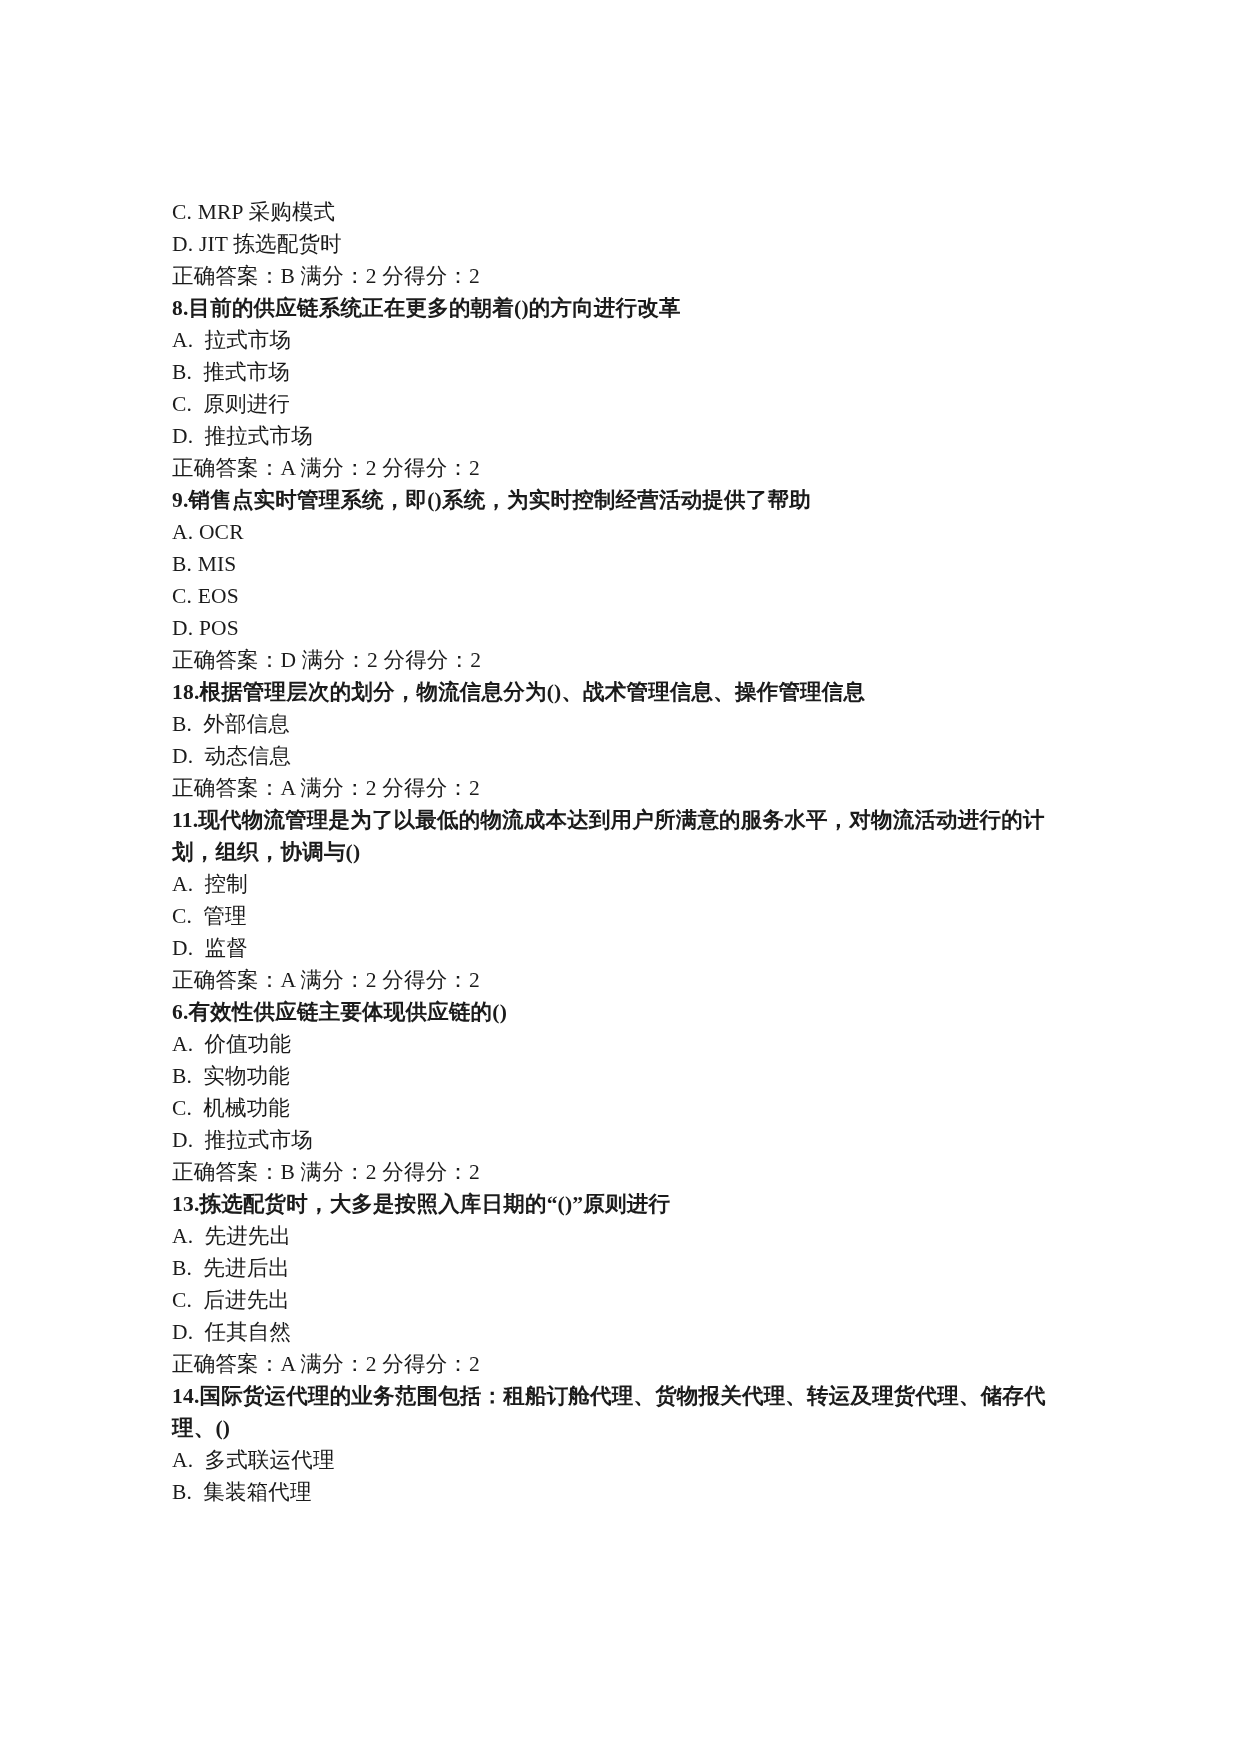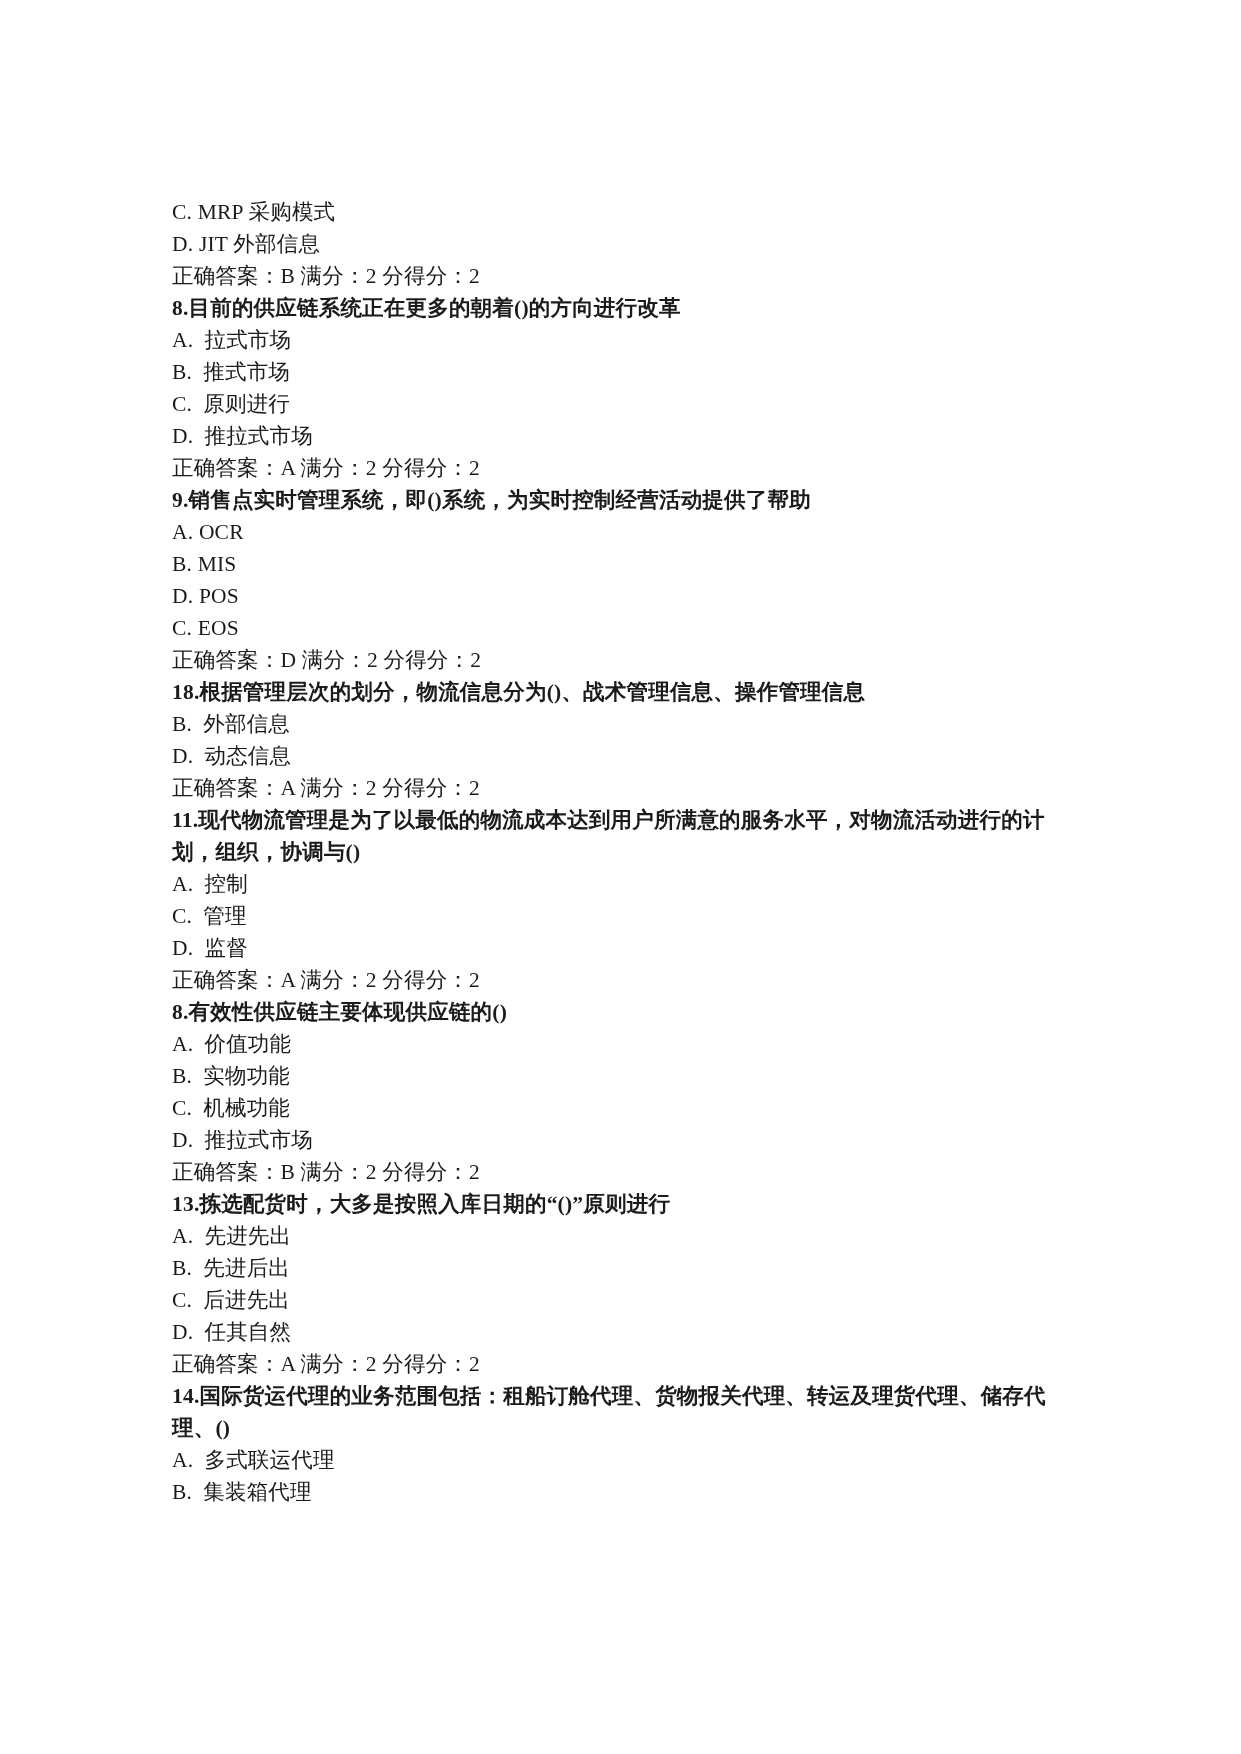--- a/index.html
+++ b/index.html
@@ -36,44 +36,44 @@
     word-break: break-all;
     font-weight: bold;
   }
 </style>
 </head>
 <body>
 
 <div class="page">
   <div class="content">
       <div class="line">C. MRP 采购模式</div>
-      <div class="line">D. JIT 外部信息</div>
+      <div class="line">D. JIT 拣选配货时</div>
       <div class="line">正确答案：B 满分：2 分得分：2</div>
       <div class="question-text">8.目前的供应链系统正在更多的朝着()的方向进行改革</div>
       <div class="line">A.  拉式市场</div>
       <div class="line">B.  推式市场</div>
       <div class="line">C.  原则进行</div>
       <div class="line">D.  推拉式市场</div>
       <div class="line">正确答案：A 满分：2 分得分：2</div>
       <div class="question-text">9.销售点实时管理系统，即()系统，为实时控制经营活动提供了帮助</div>
       <div class="line">A. OCR</div>
       <div class="line">B. MIS</div>
+      <div class="line">C. EOS</div>
       <div class="line">D. POS</div>
-      <div class="line">C. EOS</div>
       <div class="line">正确答案：D 满分：2 分得分：2</div>
       <div class="question-text">18.根据管理层次的划分，物流信息分为()、战术管理信息、操作管理信息</div>
       <div class="line">B.  外部信息</div>
       <div class="line">D.  动态信息</div>
       <div class="line">正确答案：A 满分：2 分得分：2</div>
       <div class="question-text">11.现代物流管理是为了以最低的物流成本达到用户所满意的服务水平，对物流活动进行的计划，组织，协调与()</div>
       <div class="line">A.  控制</div>
       <div class="line">C.  管理</div>
       <div class="line">D.  监督</div>
       <div class="line">正确答案：A 满分：2 分得分：2</div>
-      <div class="question-text">8.有效性供应链主要体现供应链的()</div>
+      <div class="question-text">6.有效性供应链主要体现供应链的()</div>
       <div class="line">A.  价值功能</div>
       <div class="line">B.  实物功能</div>
       <div class="line">C.  机械功能</div>
       <div class="line">D.  推拉式市场</div>
       <div class="line">正确答案：B 满分：2 分得分：2</div>
       <div class="question-text">13.拣选配货时，大多是按照入库日期的“()”原则进行</div>
       <div class="line">A.  先进先出</div>
       <div class="line">B.  先进后出</div>
       <div class="line">C.  后进先出</div>
       <div class="line">D.  任其自然</div>

